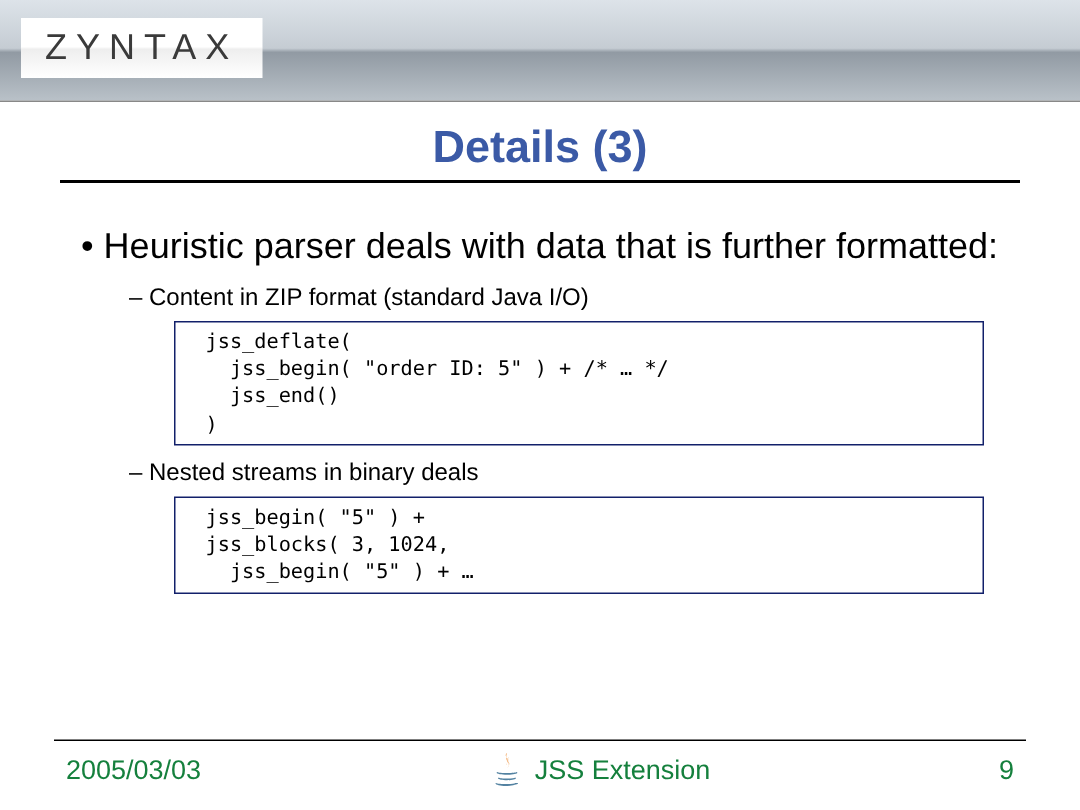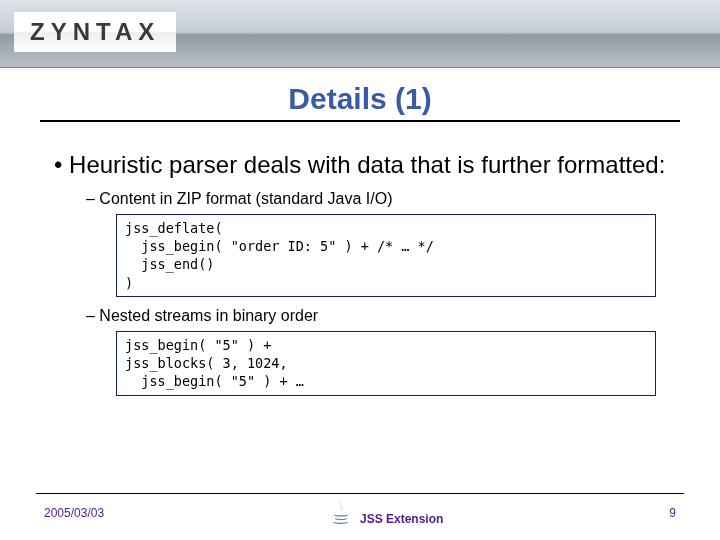--- a/index.html
+++ b/index.html
@@ -18,21 +18,21 @@
     position: relative;
     border-bottom: 1px solid #888;
   }
   .logo-block {
     position: absolute;
     left: 14px;
     top: 12px;
     padding: 6px 16px;
     background: linear-gradient(to bottom, #fff 0%, #fff 48%, #eee 52%, #fff 100%);
     font-family: "Arial Black", Arial, sans-serif;
-    font-weight: 700;
+    font-weight: 400;
     letter-spacing: 6px;
     font-size: 24px;
     color: #3a3a3a;
   }
   .title {
     text-align: center;
     font-size: 30px;
     color: #3b5aa6;
     margin-top: 14px;
     padding-bottom: 4px;
@@ -65,21 +65,21 @@
     margin-top: 6px;
     margin-bottom: 6px;
   }
   .bullet2::before {
     content: "– ";
   }
   .codebox {
     margin: 6px 0 10px 72px;
     width: 540px;
     border: 1px solid #12206a;
-    padding: 4px 8px;
+    padding: 4px 20px;
     font-family: "Lucida Console", Monaco, monospace;
     font-size: 13.5px;
     color: #000;
     white-space: pre;
     line-height: 1.35;
   }
   .footer-rule {
     position: absolute;
     left: 36px;
     right: 36px;
@@ -89,56 +89,55 @@
   }
   .footer {
     position: absolute;
     bottom: 14px;
     left: 0;
     width: 100%;
     padding: 0 44px;
     display: flex;
     align-items: center;
     justify-content: space-between;
-    font-size: 12px;
-    color: #4c1d95;
+    font-size: 18px;
+    color: #15803d;
   }
   .footer-center {
     display: flex;
-    align-items: flex-end;
+    align-items: center;
     gap: 8px;
-    font-weight: bold;
   }
   .java-icon {
     width: 22px;
     height: 26px;
     position: relative;
   }
   .java-icon svg { display: block; }
 </style>
 </head>
 <body>
 
 <div class="header-bar">
   <div class="logo-block">ZYNTAX</div>
 </div>
 
-<h1 class="title">Details (1)</h1>
+<h1 class="title">Details (3)</h1>
 <hr class="title-rule">
 
 <div class="content">
   <p class="bullet1">Heuristic parser deals with data that is further formatted:</p>
 
   <p class="bullet2">Content in ZIP format (standard Java I/O)</p>
   <div class="codebox">jss_deflate(
   jss_begin( "order ID: 5" ) + /* … */
   jss_end()
 )</div>
 
-  <p class="bullet2">Nested streams in binary order</p>
+  <p class="bullet2">Nested streams in binary deals</p>
   <div class="codebox">jss_begin( "5" ) +
 jss_blocks( 3, 1024,
   jss_begin( "5" ) + …</div>
 </div>
 
 <hr class="footer-rule">
 
 <div class="footer">
   <span>2005/03/03</span>
   <span class="footer-center">

